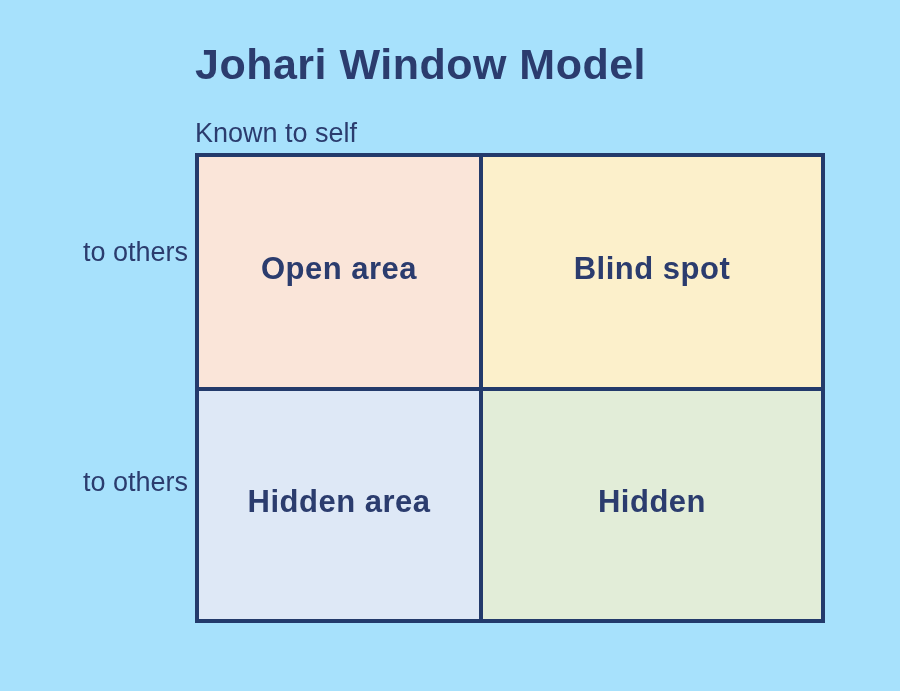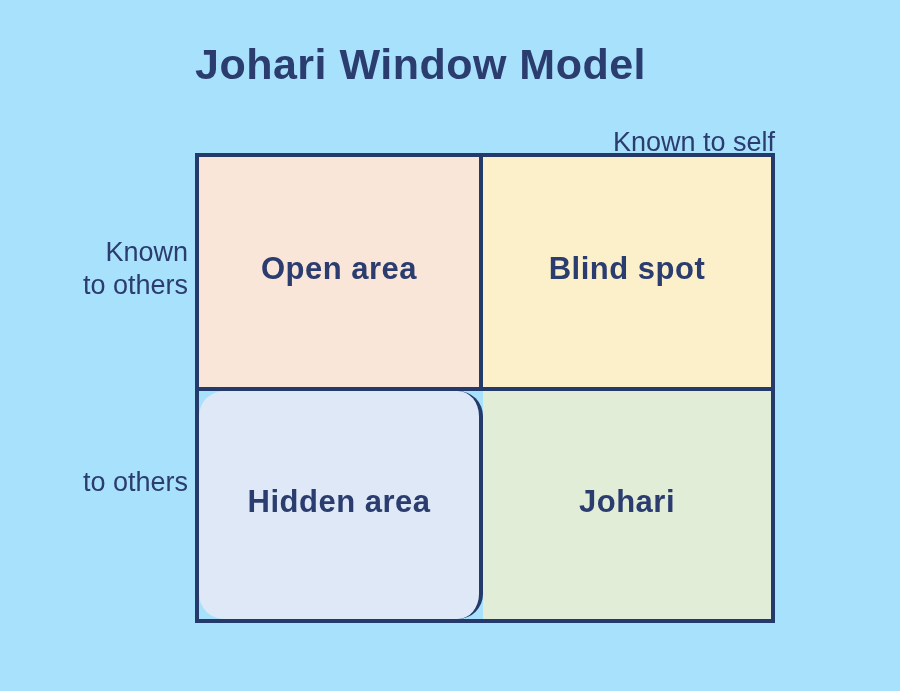--- a/index.html
+++ b/index.html
@@ -35,87 +35,85 @@
   }
   .col-headers {
     position: absolute;
     top: 118px;
     left: 195px;
     width: 580px;
     display: flex;
   }
   .col-header {
     flex: 1;
-    text-align: right;
+    text-align: left;
     font-size: 27px;
     line-height: 30px;
     color: var(--text);
-    margin-top: 9px;
   }
   .row-label {
     position: absolute;
     left: 0;
     width: 188px;
     text-align: right;
     font-size: 27px;
     line-height: 33px;
     color: var(--text);
   }
   .row-label.row-1 { top: 236px; }
   .row-label.row-2 { top: 466px; }
   .grid {
     position: absolute;
     left: 195px;
     top: 153px;
-    width: 580px;
+    width: 630px;
     height: 470px;
     border: 4px solid var(--border);
     display: grid;
     grid-template-columns: 284px 1fr;
     grid-template-rows: 234px 1fr;
   }
   .cell {
     display: flex;
     align-items: center;
     justify-content: center;
     font-size: 31px;
     font-weight: bold;
     letter-spacing: 0.5px;
     color: var(--text);
   }
   .cell.q-open    { background: var(--open-area);  border-right: 4px solid var(--border); border-bottom: 4px solid var(--border); }
   .cell.q-blind   { background: var(--blind-spot); border-bottom: 4px solid var(--border); text-align: right; }
-  .cell.q-hidden  { background: var(--hidden-area); border-right: 4px solid var(--border); border-radius: 25px; }
+  .cell.q-hidden  { background: var(--hidden-area); border-right: 4px solid var(--border); }
   .cell.q-unknown { background: var(--unknown); }
   .cell .label { padding-bottom: 6px; }
 </style>
 </head>
 <body>
 
 <div class="title">Johari Window Model</div>
 
 <div class="col-headers">
   <div class="col-header">Known to self</div>
 </div>
 
 <div class="row-label row-1">
-  <div>Known</div>
   <div>to others</div>
 </div>
 
 <div class="row-label row-2">
   <div>to others</div>
 </div>
 
 <div class="grid">
   <div class="cell q-open">
     <span class="label">Open area</span>
   </div>
   <div class="cell q-blind">
     <span class="label">Blind spot</span>
   </div>
   <div class="cell q-hidden">
     <span class="label">Hidden area</span>
   </div>
   <div class="cell q-unknown">
-    <span class="label">Johari</span>
+    <span class="label">Hidden</span>
   </div>
 </div>
 
 </body></html>

